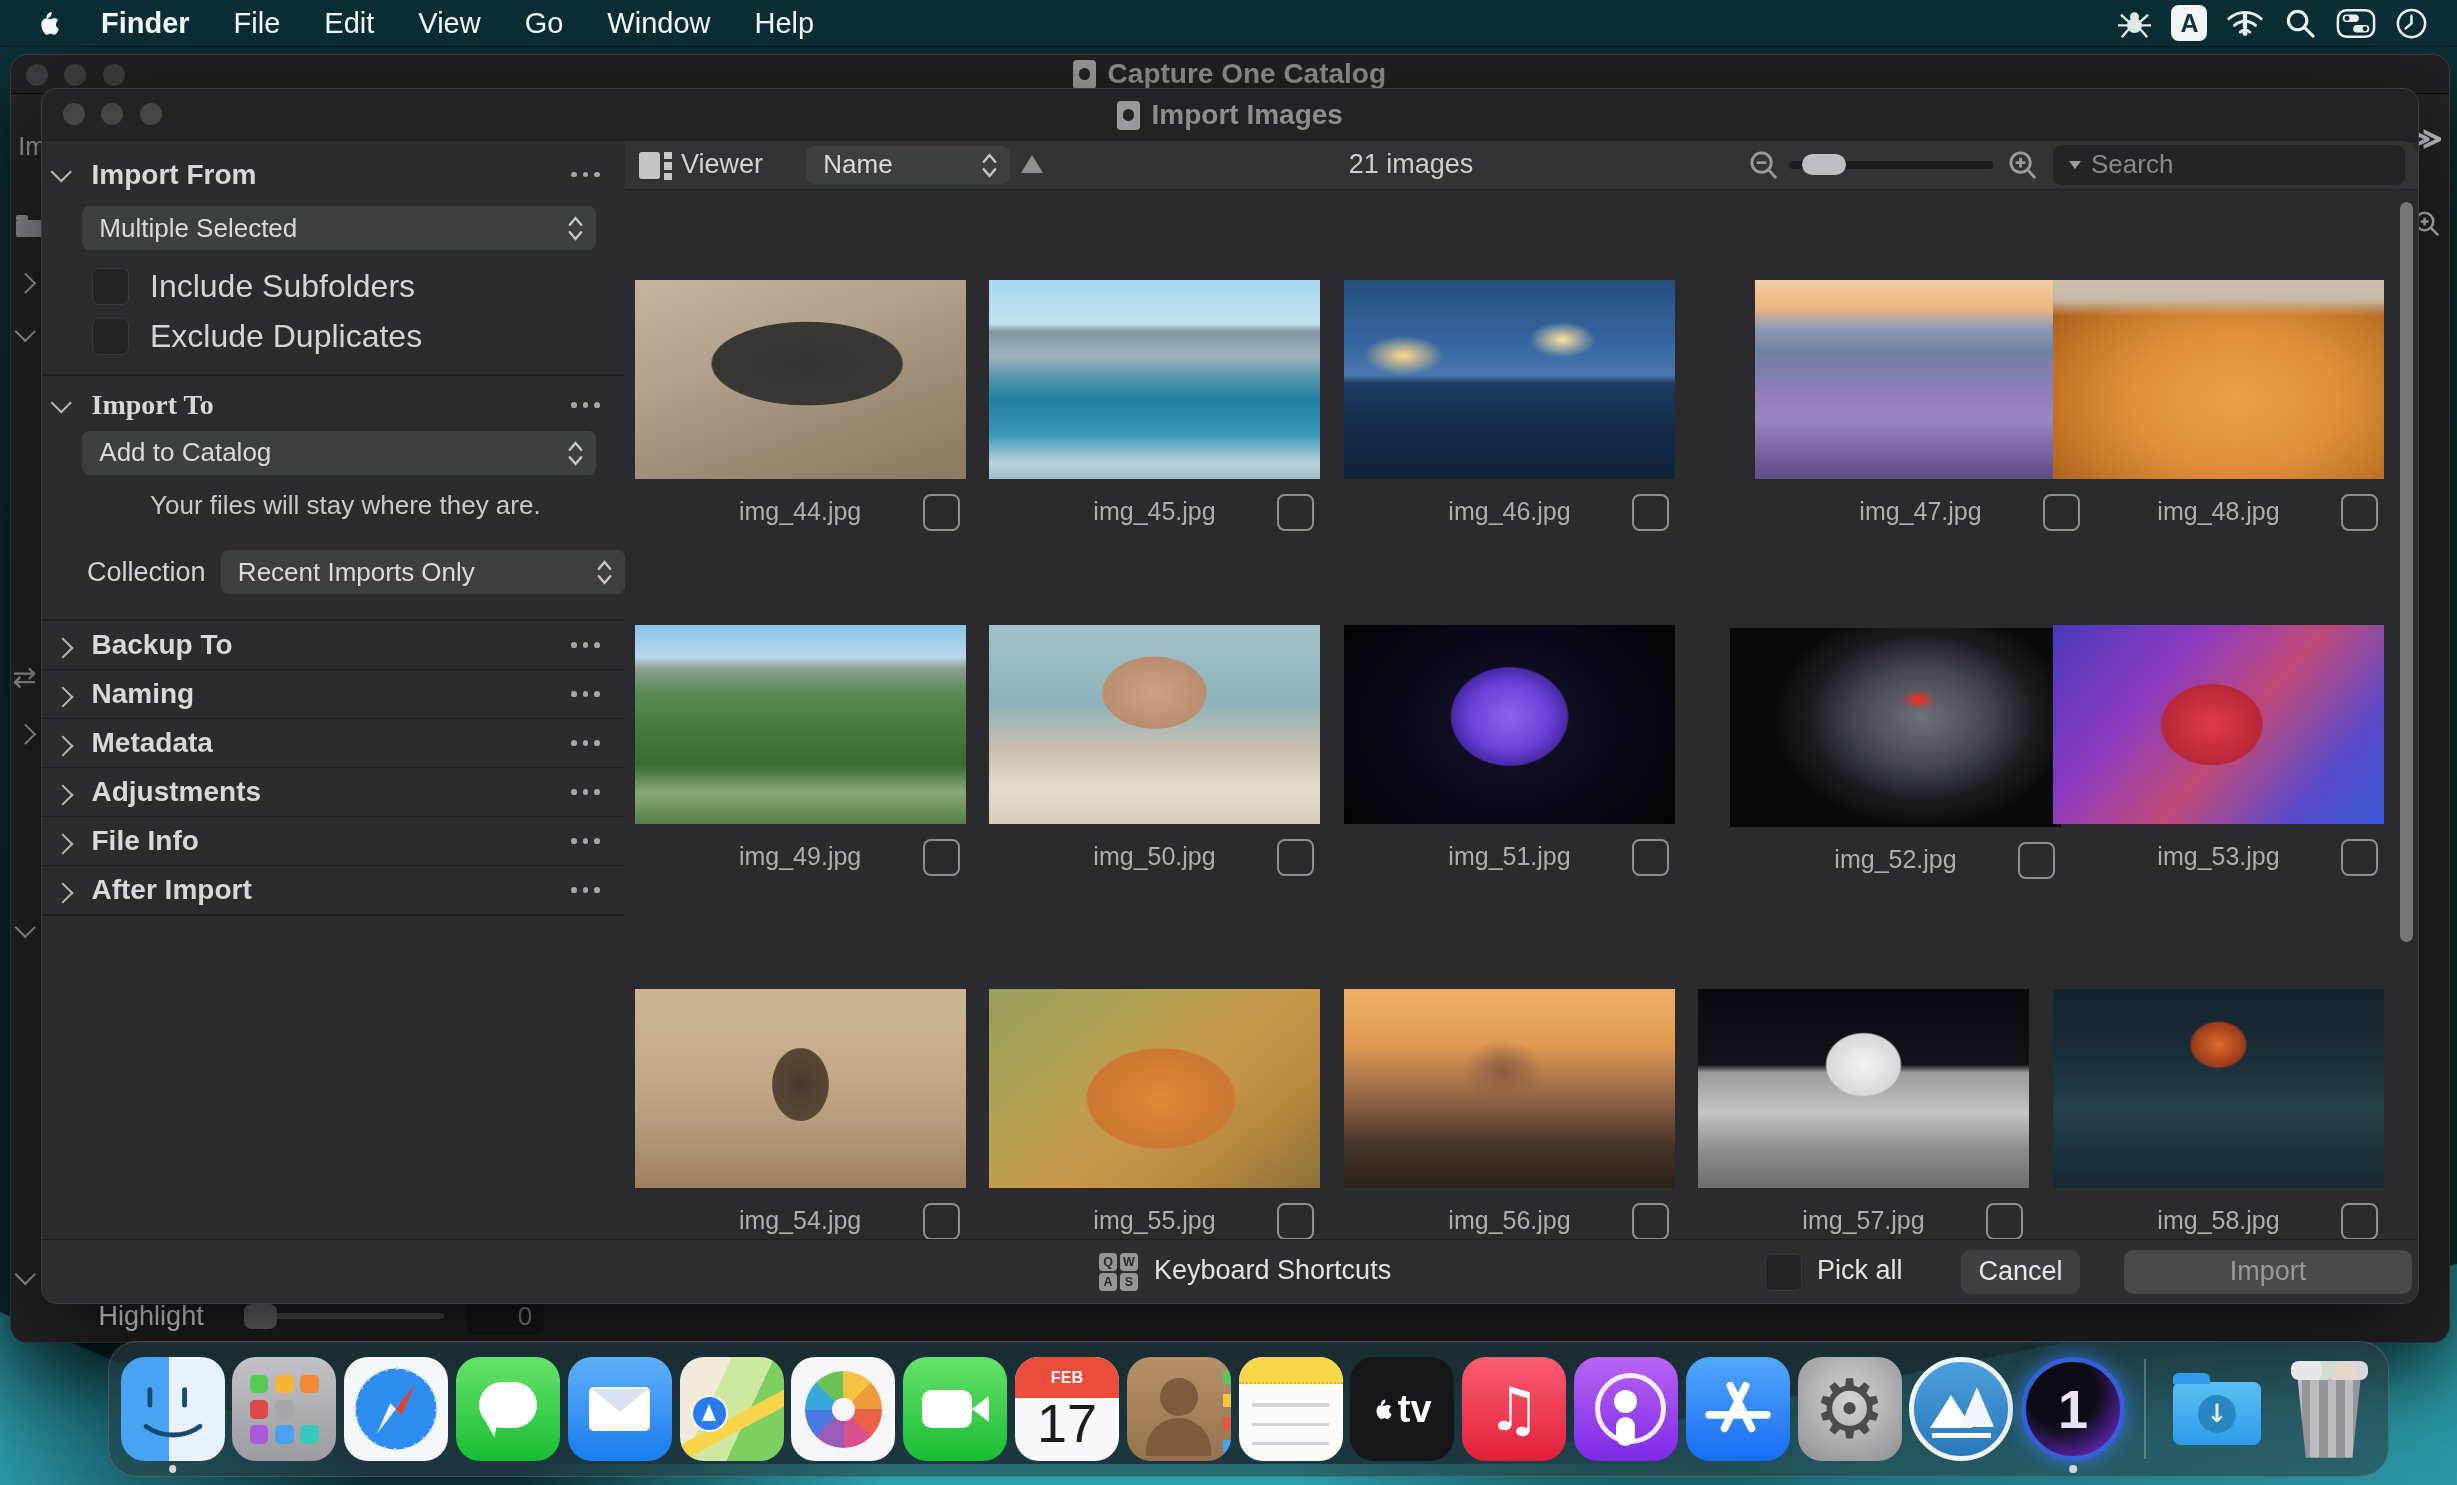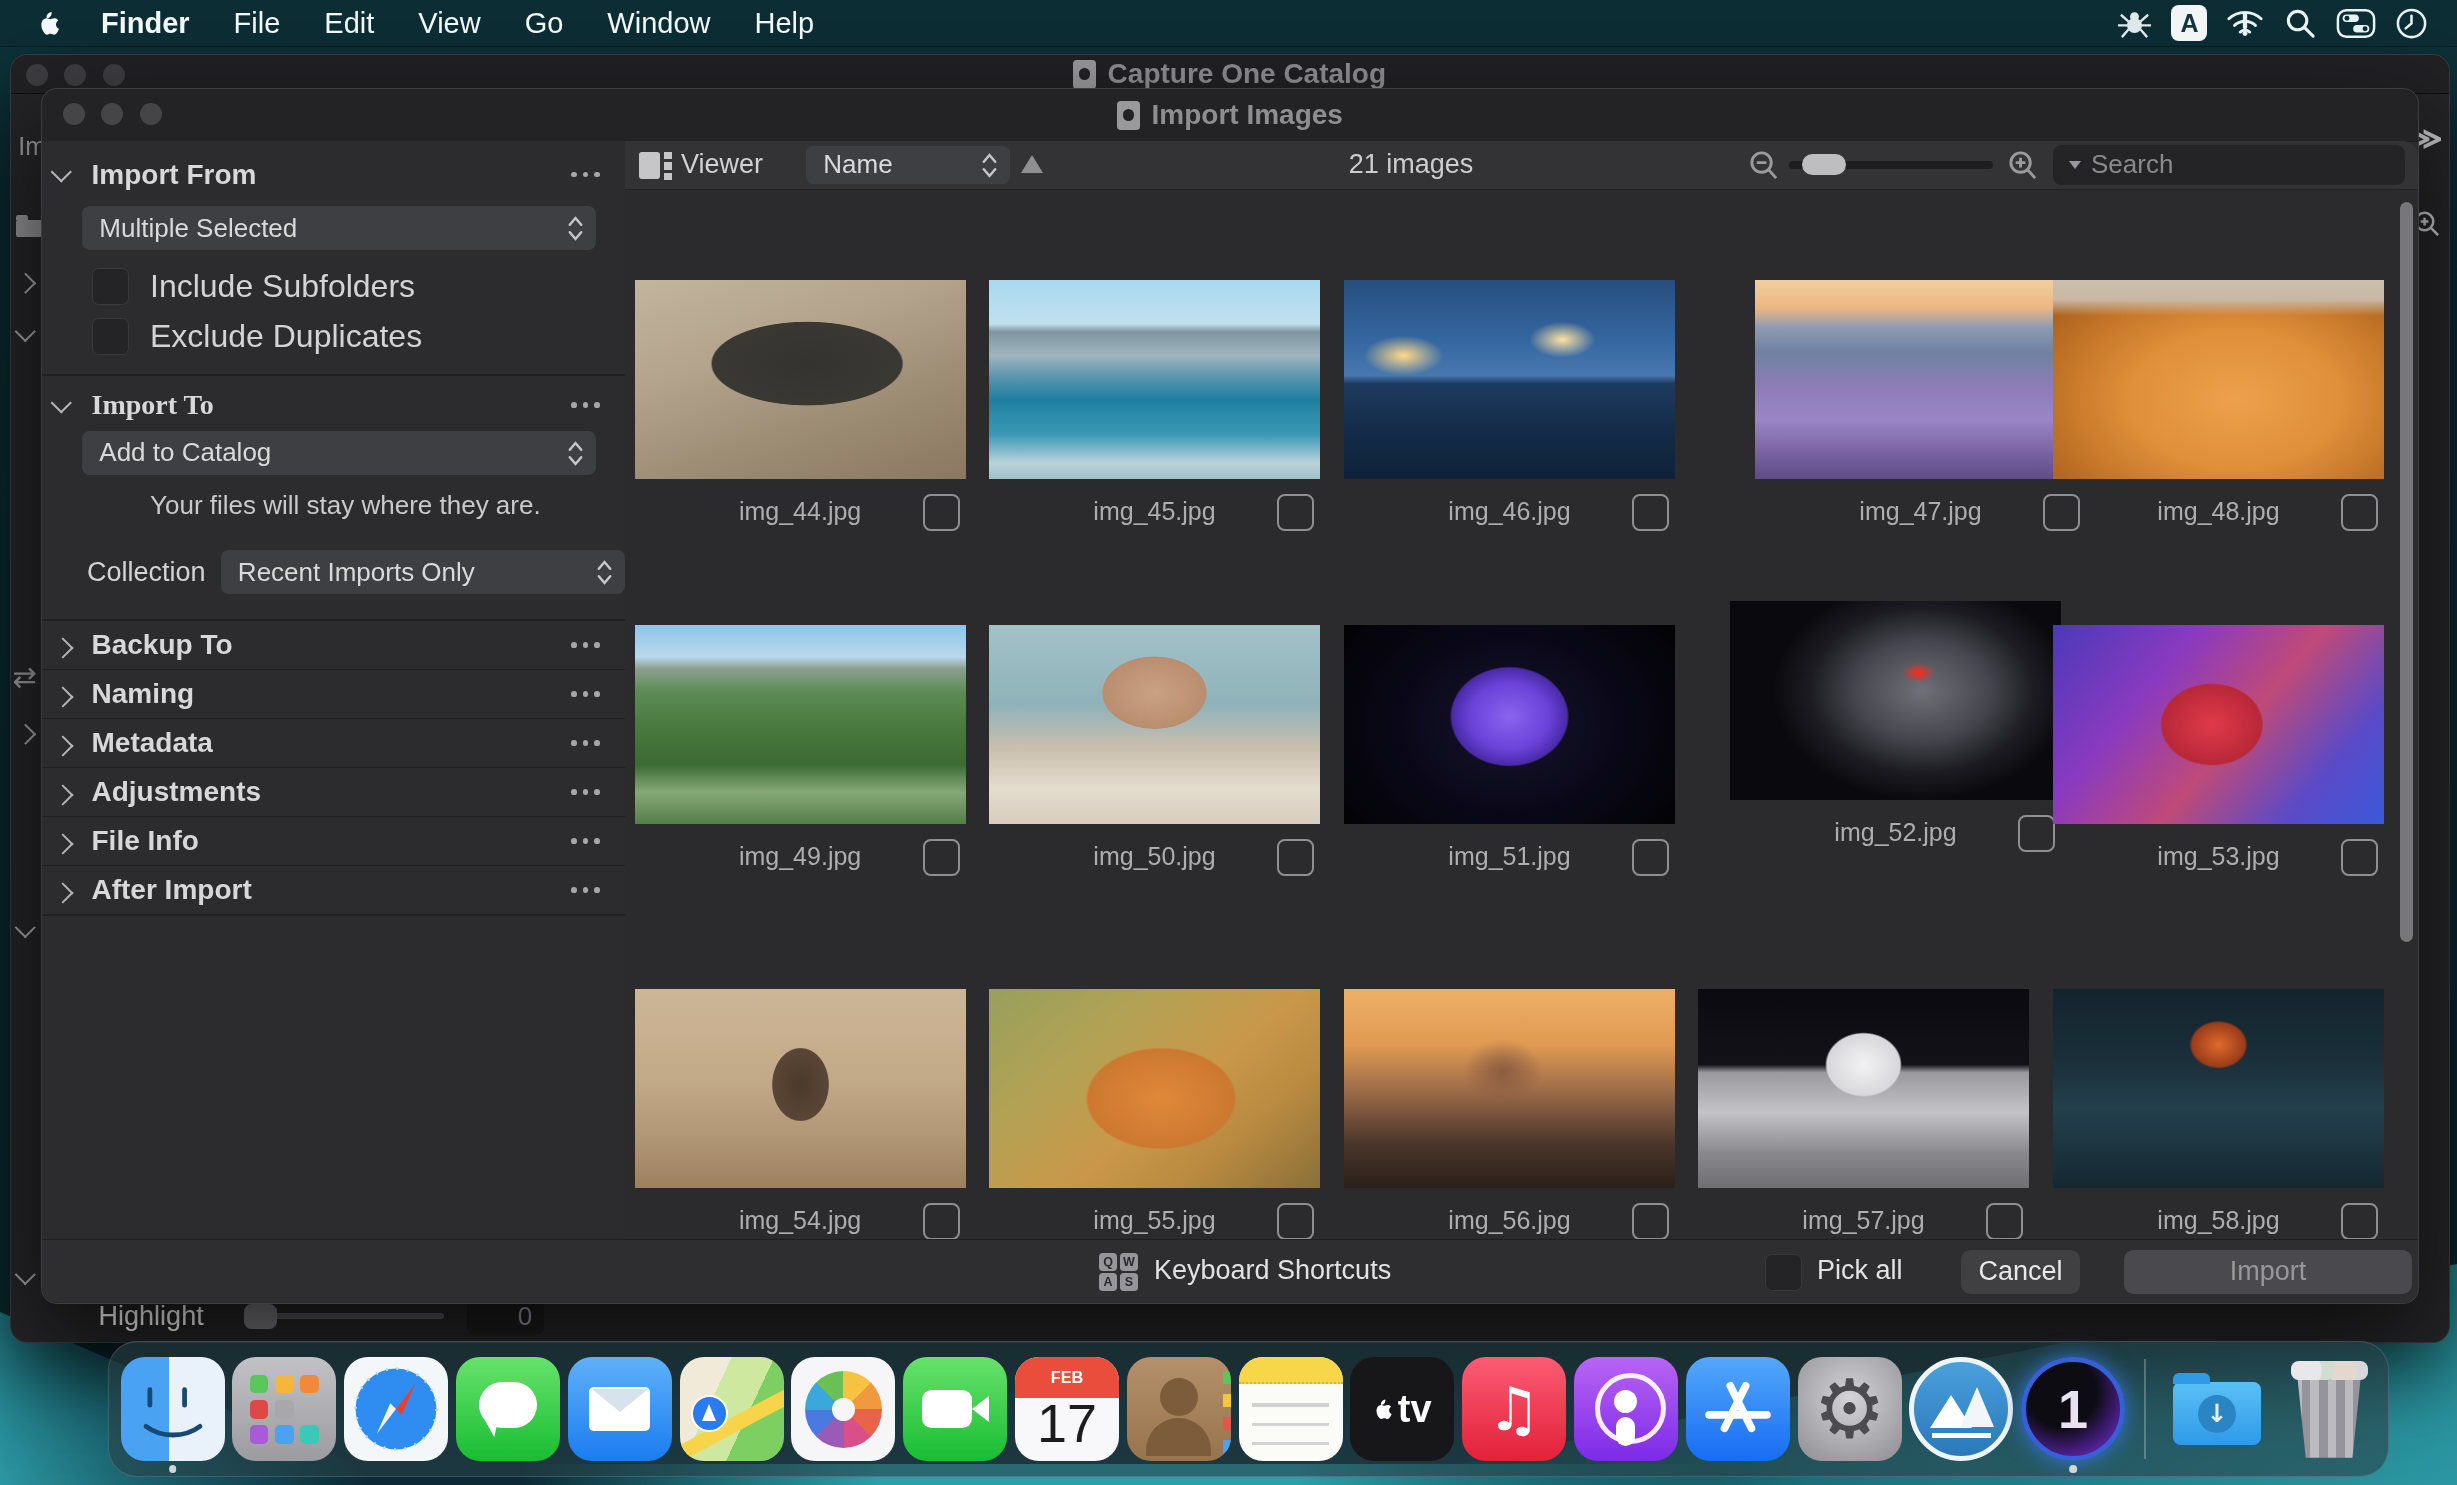--- a/index.html
+++ b/index.html
@@ -548,21 +548,21 @@
               <span class="gcb"></span>
             </div>
         </div>
         <div class="cell" style="left:719px;top:436px;">
           <div class="thumb" style="background: radial-gradient(30% 42% at 50% 46%, rgb(138, 100, 240) 0%, rgb(106, 66, 216) 40%, rgb(74, 42, 168) 58%, rgba(20, 16, 48, 0) 60%), radial-gradient(60% 80%, rgb(24, 20, 48) 0%, rgb(10, 8, 24) 55%, rgb(3, 3, 6) 100%);"></div>
           <div class="nrow">
               <span class="fname">img_51.jpg</span>
               <span class="gcb"></span>
             </div>
         </div>
-        <div class="cell" style="left:1073px;top:412px;padding-left:32px;">
+        <div class="cell" style="left:1073px;top:439px;padding-left:32px;">
           <div class="thumb" style="background: radial-gradient(5% 5% at 57% 36%, rgb(255, 42, 24) 0%, rgba(255, 42, 24, 0) 100%), radial-gradient(45% 55% at 58% 45%, rgb(112, 112, 122) 0%, rgb(70, 70, 78) 45%, rgb(28, 28, 34) 75%, rgb(10, 10, 14) 100%);"></div>
           <div class="nrow">
               <span class="fname">img_52.jpg</span>
               <span class="gcb"></span>
             </div>
         </div>
         <div class="cell" style="left:1428px;top:436px;">
           <div class="thumb" style="background: radial-gradient(30% 40% at 48% 50%, rgb(224, 58, 74) 0%, rgb(184, 40, 56) 50%, rgba(184, 40, 56, 0) 52%), linear-gradient(130deg, rgb(74, 58, 184) 0%, rgb(138, 58, 192) 30%, rgb(192, 74, 120) 55%, rgb(90, 74, 200) 80%, rgb(58, 90, 216) 100%);"></div>
           <div class="nrow">
               <span class="fname">img_53.jpg</span>

